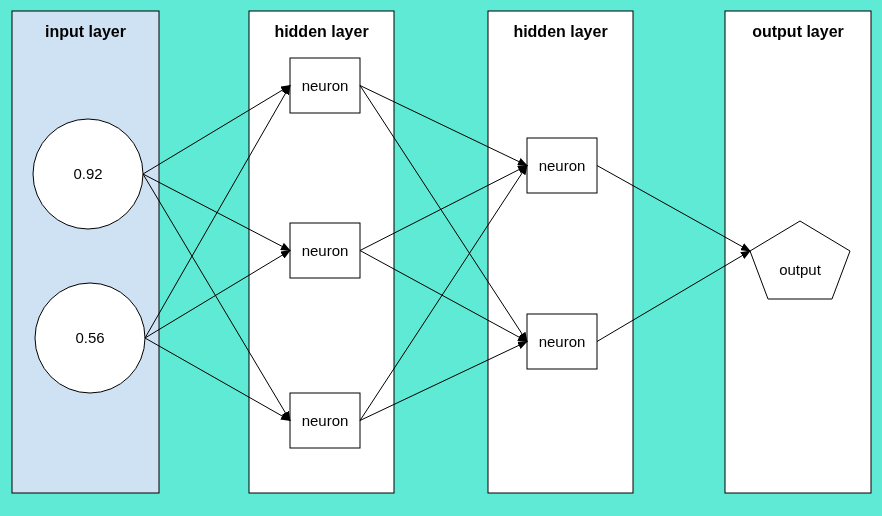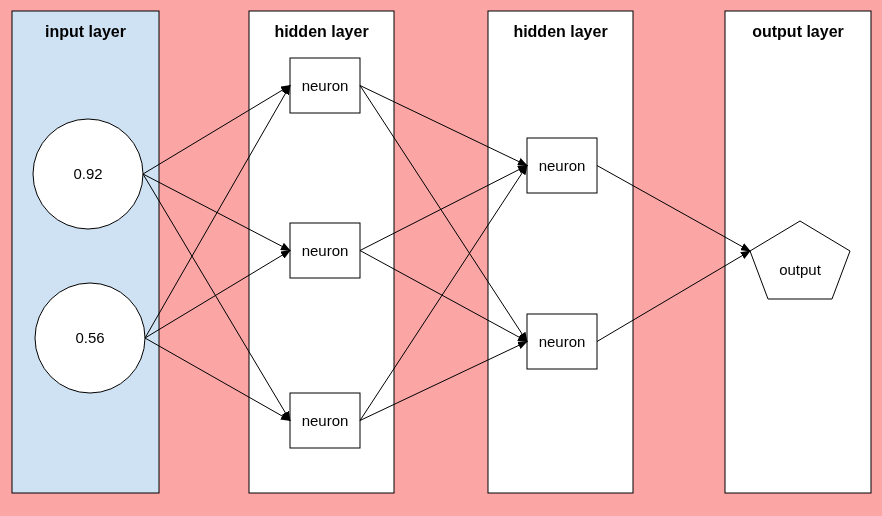--- a/index.html
+++ b/index.html
@@ -4,21 +4,21 @@
 <style>
   html, body {
     margin: 0;
     padding: 0;
     background: #000000;
   }
   .stage {
     position: relative;
     width: 882px;
     height: 516px;
-    background: #fca5a5;
+    background: #5eead4;
     overflow: hidden;
   }
   svg {
     display: block;
     width: 882px;
     height: 516px;
   }
   svg text {
     font-family: "Liberation Sans", sans-serif;
     fill: #000000;

